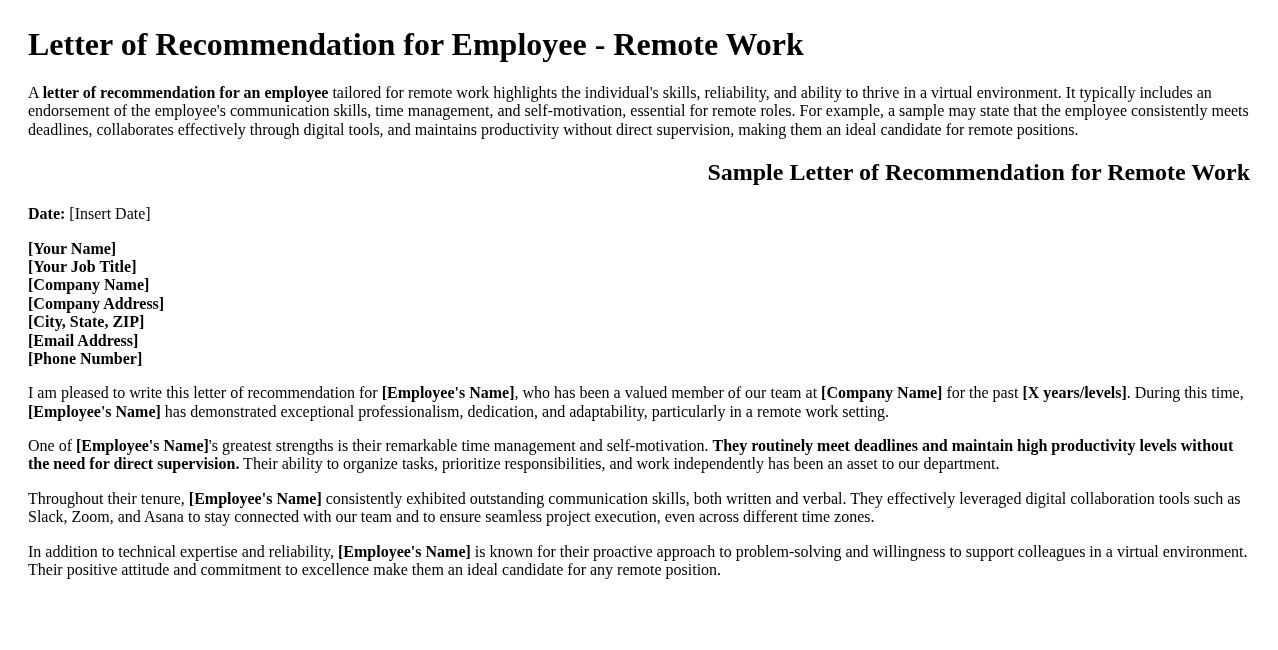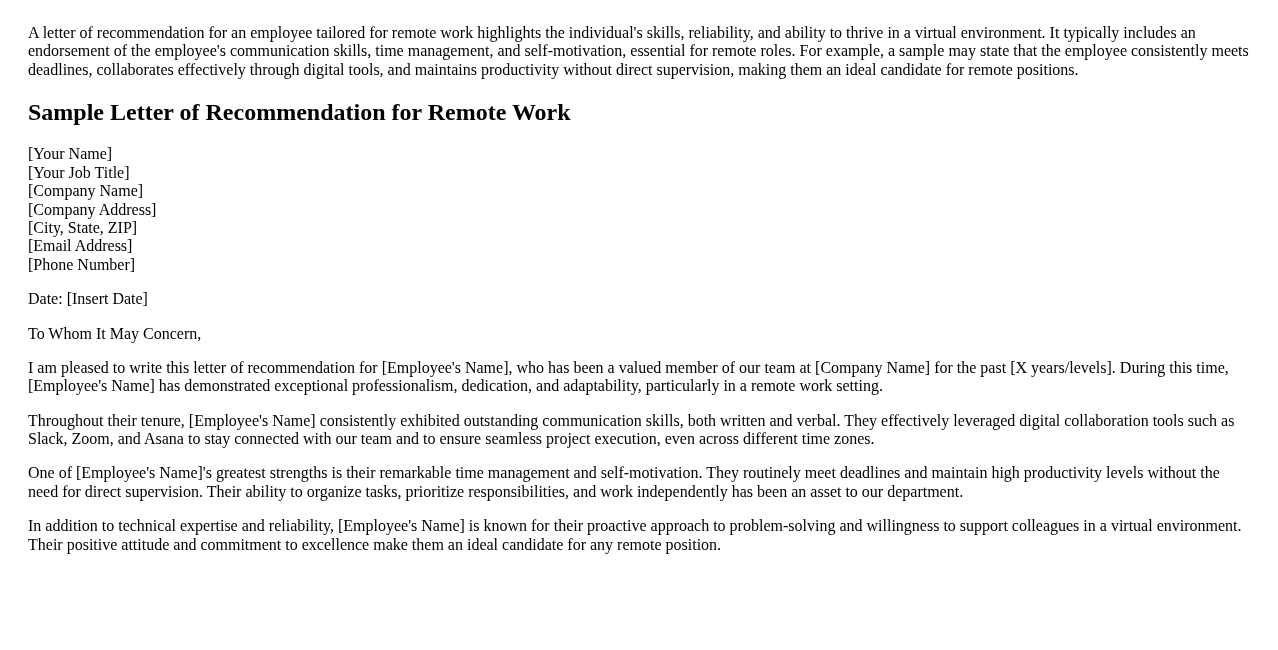--- a/index.html
+++ b/index.html
@@ -22,44 +22,45 @@
     font-size: 2em;
     font-weight: bold;
     margin: 0.60em 0 0.67em 0;
     line-height: 1.1;
   }
   h2 {
     font-size: 1.5em;
     font-weight: bold;
     margin: 0.83em 0;
     line-height: 1.1;
+    text-align: right;
   }
   p {
     margin: 1em 0;
   }
-  b { font-weight: normal; margin-top: 20px; }
+  b { font-weight: bold; margin-top: 20px; }
 </style>
 </head>
 <body>
 
 <div class="page">
 
+  <h1>Letter of Recommendation for Employee - Remote Work</h1>
 
   <p>A <b>letter of recommendation for an employee</b> tailored for remote work highlights the individual's skills, reliability, and ability to thrive in a virtual environment. It typically includes an endorsement of the employee's communication skills, time management, and self-motivation, essential for remote roles. For example, a sample may state that the employee consistently meets deadlines, collaborates effectively through digital tools, and maintains productivity without direct supervision, making them an ideal candidate for remote positions.</p>
 
   <h2>Sample Letter of Recommendation for Remote Work</h2>
 
+  <p><b>Date:</b> [Insert Date]</p>
+
   <p><b>[Your Name]</b><br><b>[Your Job Title]</b><br><b>[Company Name]</b><br><b>[Company Address]</b><br><b>[City, State, ZIP]</b><br><b>[Email Address]</b><br><b>[Phone Number]</b></p>
 
-  <p><b>Date:</b> [Insert Date]</p>
-
-  <p><b>To Whom It May Concern,</b></p>
 
   <p>I am pleased to write this letter of recommendation for <b>[Employee's Name]</b>, who has been a valued member of our team at <b>[Company Name]</b> for the past <b>[X years/levels]</b>. During this time, <b>[Employee's Name]</b> has demonstrated exceptional professionalism, dedication, and adaptability, particularly in a remote work setting.</p>
 
+  <p>One of <b>[Employee's Name]</b>'s greatest strengths is their remarkable time management and self-motivation. <b>They routinely meet deadlines and maintain high productivity levels without the need for direct supervision.</b> Their ability to organize tasks, prioritize responsibilities, and work independently has been an asset to our department.</p>
+
   <p>Throughout their tenure, <b>[Employee's Name]</b> consistently exhibited outstanding communication skills, both written and verbal. They effectively leveraged digital collaboration tools such as Slack, Zoom, and Asana to stay connected with our team and to ensure seamless project execution, even across different time zones.</p>
-
-  <p>One of <b>[Employee's Name]</b>'s greatest strengths is their remarkable time management and self-motivation. <b>They routinely meet deadlines and maintain high productivity levels without the need for direct supervision.</b> Their ability to organize tasks, prioritize responsibilities, and work independently has been an asset to our department.</p>
 
   <p>In addition to technical expertise and reliability, <b>[Employee's Name]</b> is known for their proactive approach to problem-solving and willingness to support colleagues in a virtual environment. Their positive attitude and commitment to excellence make them an ideal candidate for any remote position.</p>
 
 
 </div>
 
 </body></html>

